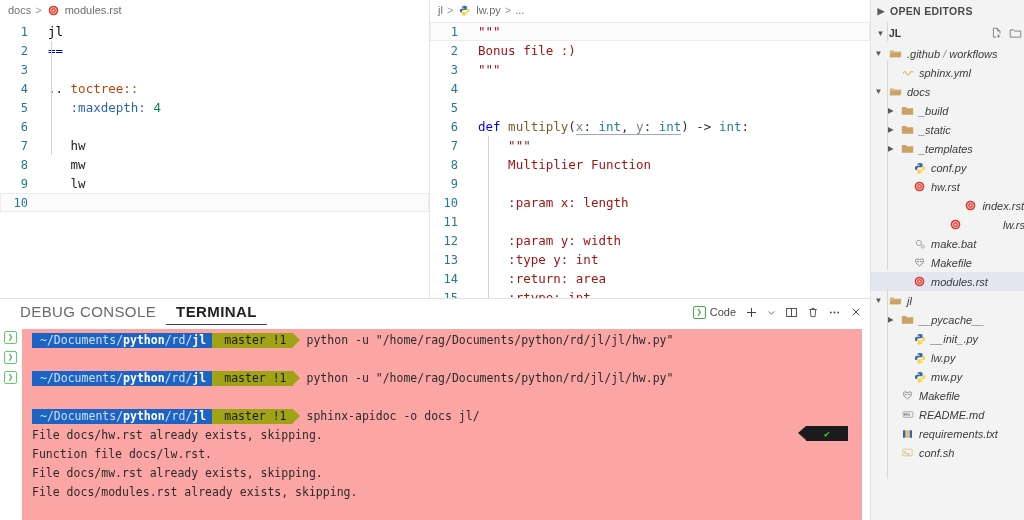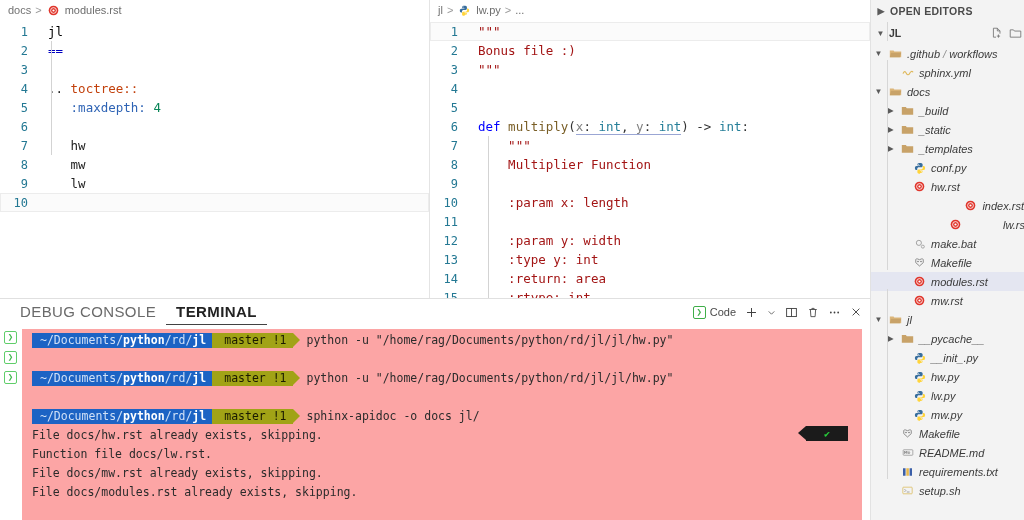--- a/index.html
+++ b/index.html
@@ -428,31 +428,20 @@
           <span class="tw blank">·</span>
           <span class="ficon">
             <svg width="11" height="11" viewBox="0 0 16 16">
               <circle cx="8" cy="8" r="7" fill="#e0352b"></circle>
               <circle cx="8" cy="8" r="4.2" fill="none" stroke="#ffffff" stroke-width="1.2"></circle>
               <circle cx="8" cy="8" r="1.6" fill="#ffffff"></circle>
             </svg>
           </span>
           <span class="rlabel">modules.rst</span>
         </div>
-        <div class="row" style="padding-left: 26px;">
-          <span class="tw blank">·</span>
-          <span class="ficon">
-            <svg width="11" height="11" viewBox="0 0 16 16">
-              <circle cx="8" cy="8" r="7" fill="#e0352b"></circle>
-              <circle cx="8" cy="8" r="4.2" fill="none" stroke="#ffffff" stroke-width="1.2"></circle>
-              <circle cx="8" cy="8" r="1.6" fill="#ffffff"></circle>
-            </svg>
-          </span>
-          <span class="rlabel">mw.rst</span>
-        </div>
         <div class="row" style="padding-left: 2px;">
           <span class="tw">▼</span>
           <span class="ficon">
             <svg width="13" height="13" viewBox="0 0 16 16">
               <path d="M1 4.2h4.6l1 1.3H15v7H1z" fill="#dcb67a"></path>
               <path d="M2.4 7.2H15l-1.6 5.3H1z" fill="#c8a268"></path>
             </svg>
           </span>
           <span class="rlabel">jl</span>
         </div>
@@ -467,30 +456,20 @@
         </div>
         <div class="row" style="padding-left: 26px;">
           <span class="tw blank">·</span>
           <span class="ficon">
             <svg width="12" height="12" viewBox="0 0 16 16">
               <path d="M7.9 1.2c-1.9 0-3.3.5-3.3 2v1.6h3.4v.5H3.3c-1.3 0-2.1 1-2.1 2.7s.7 2.8 2 2.8h1.1V9.3c0-1.3 1-2.2 2.3-2.2h3c1.1 0 1.9-.8 1.9-1.9V3.2c0-1.1-1-1.9-2.2-2h-1.4zM6.1 2.3c.4 0 .7.3.7.7s-.3.7-.7.7-.7-.3-.7-.7.3-.7.7-.7z" fill="#386e9d"></path>
               <path d="M8.1 14.8c1.9 0 3.3-.5 3.3-2v-1.6H8v-.5h4.7c1.3 0 2.1-1 2.1-2.7s-.7-2.8-2-2.8h-1.1v2.5c0 1.3-1 2.2-2.3 2.2h-3c-1.1 0-1.9.8-1.9 1.9v2c0 1.1 1 1.9 2.2 2h1.4zM9.9 13.7c-.4 0-.7-.3-.7-.7s.3-.7.7-.7.7.3.7.7-.3.7-.7.7z" fill="#ffd43b"></path>
             </svg>
           </span>
           <span class="rlabel">__init_.py</span>
-        </div>
-        <div class="row" style="padding-left: 26px;">
-          <span class="tw blank">·</span>
-          <span class="ficon">
-            <svg width="12" height="12" viewBox="0 0 16 16">
-              <path d="M7.9 1.2c-1.9 0-3.3.5-3.3 2v1.6h3.4v.5H3.3c-1.3 0-2.1 1-2.1 2.7s.7 2.8 2 2.8h1.1V9.3c0-1.3 1-2.2 2.3-2.2h3c1.1 0 1.9-.8 1.9-1.9V3.2c0-1.1-1-1.9-2.2-2h-1.4zM6.1 2.3c.4 0 .7.3.7.7s-.3.7-.7.7-.7-.3-.7-.7.3-.7.7-.7z" fill="#386e9d"></path>
-              <path d="M8.1 14.8c1.9 0 3.3-.5 3.3-2v-1.6H8v-.5h4.7c1.3 0 2.1-1 2.1-2.7s-.7-2.8-2-2.8h-1.1v2.5c0 1.3-1 2.2-2.3 2.2h-3c-1.1 0-1.9.8-1.9 1.9v2c0 1.1 1 1.9 2.2 2h1.4zM9.9 13.7c-.4 0-.7-.3-.7-.7s.3-.7.7-.7.7.3.7.7-.3.7-.7.7z" fill="#ffd43b"></path>
-            </svg>
-          </span>
-          <span class="rlabel">hw.py</span>
         </div>
         <div class="row" style="padding-left: 26px;">
           <span class="tw blank">·</span>
           <span class="ficon">
             <svg width="12" height="12" viewBox="0 0 16 16">
               <path d="M7.9 1.2c-1.9 0-3.3.5-3.3 2v1.6h3.4v.5H3.3c-1.3 0-2.1 1-2.1 2.7s.7 2.8 2 2.8h1.1V9.3c0-1.3 1-2.2 2.3-2.2h3c1.1 0 1.9-.8 1.9-1.9V3.2c0-1.1-1-1.9-2.2-2h-1.4zM6.1 2.3c.4 0 .7.3.7.7s-.3.7-.7.7-.7-.3-.7-.7.3-.7.7-.7z" fill="#386e9d"></path>
               <path d="M8.1 14.8c1.9 0 3.3-.5 3.3-2v-1.6H8v-.5h4.7c1.3 0 2.1-1 2.1-2.7s-.7-2.8-2-2.8h-1.1v2.5c0 1.3-1 2.2-2.3 2.2h-3c-1.1 0-1.9.8-1.9 1.9v2c0 1.1 1 1.9 2.2 2h1.4zM9.9 13.7c-.4 0-.7-.3-.7-.7s.3-.7.7-.7.7.3.7.7-.3.7-.7.7z" fill="#ffd43b"></path>
             </svg>
           </span>
           <span class="rlabel">lw.py</span>
@@ -538,20 +517,20 @@
           <span class="rlabel">requirements.txt</span>
         </div>
         <div class="row" style="padding-left: 14px;">
           <span class="tw blank">·</span>
           <span class="ficon">
             <svg width="13" height="11" viewBox="0 0 16 16">
               <rect x="1.2" y="3.2" width="13.6" height="9.6" rx="1" fill="none" stroke="#d7b44a" stroke-width="1"></rect>
               <path d="M3.6 6l2 2-2 2M7 10.2h4" stroke="#7d7d7d" stroke-width="1" fill="none"></path>
             </svg>
           </span>
-          <span class="rlabel">setup.sh</span>
+          <span class="rlabel">conf.sh</span>
         </div>
       </div>
   <div class="vline" style="position: absolute; left: 16px; top: 22px; height: 19px;"></div>
       <div class="vline" style="position: absolute; left: 16px; top: 60px; height: 210px;"></div>
       <div class="vline" style="position: absolute; left: 16px; top: 289px; height: 190px;"></div>
     </div>
 </div>
 
 </body></html>

